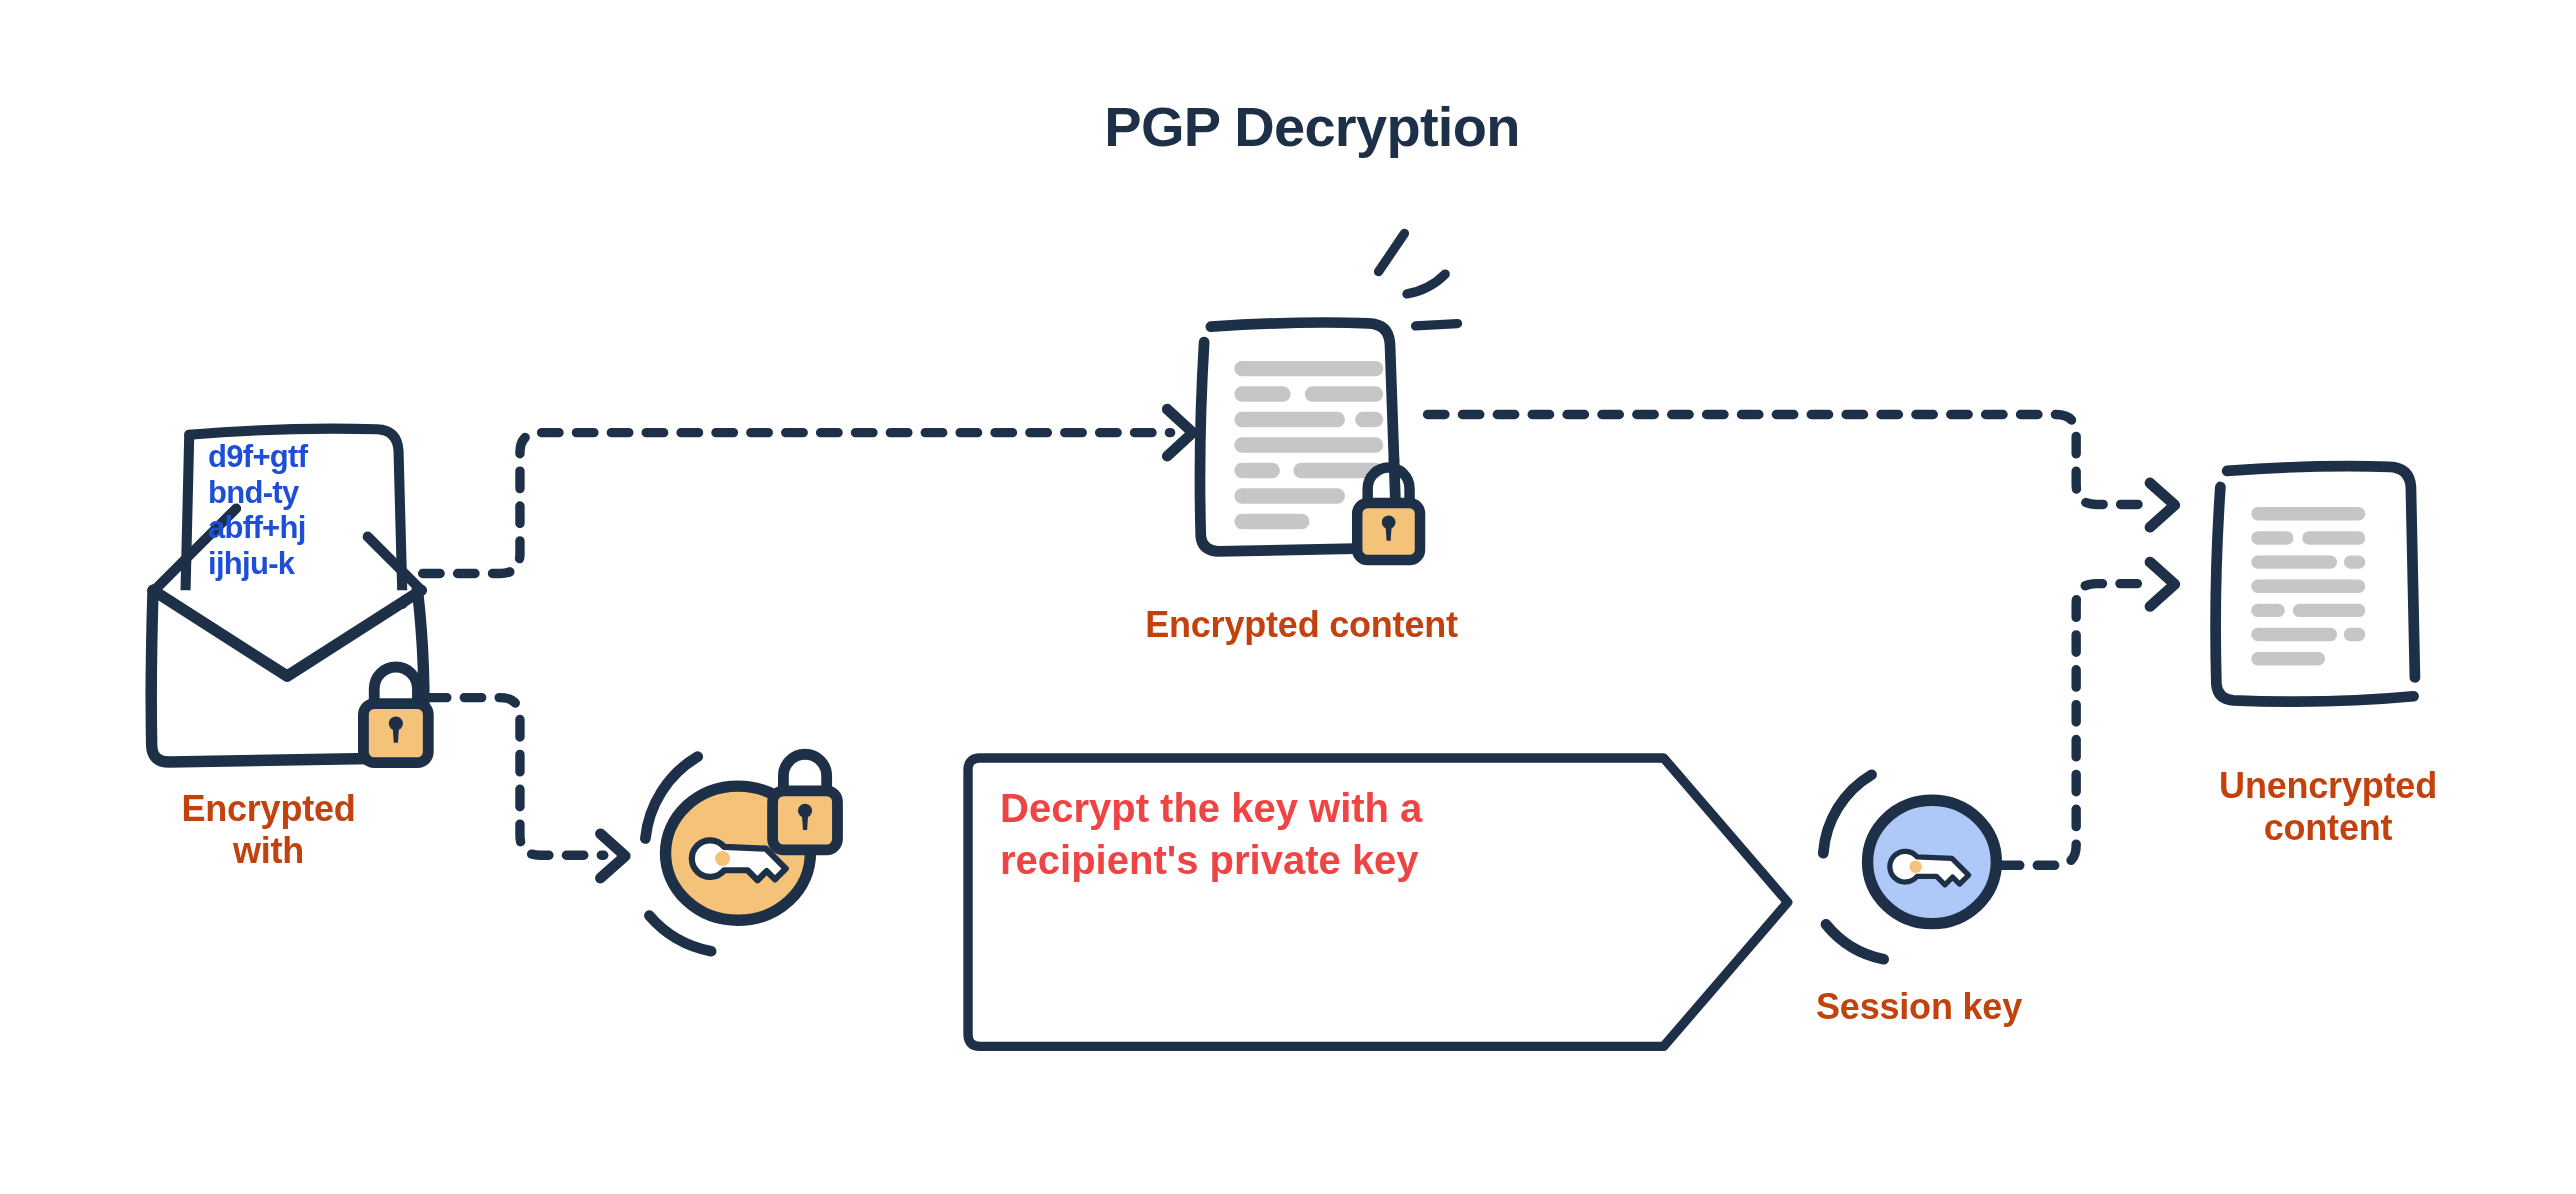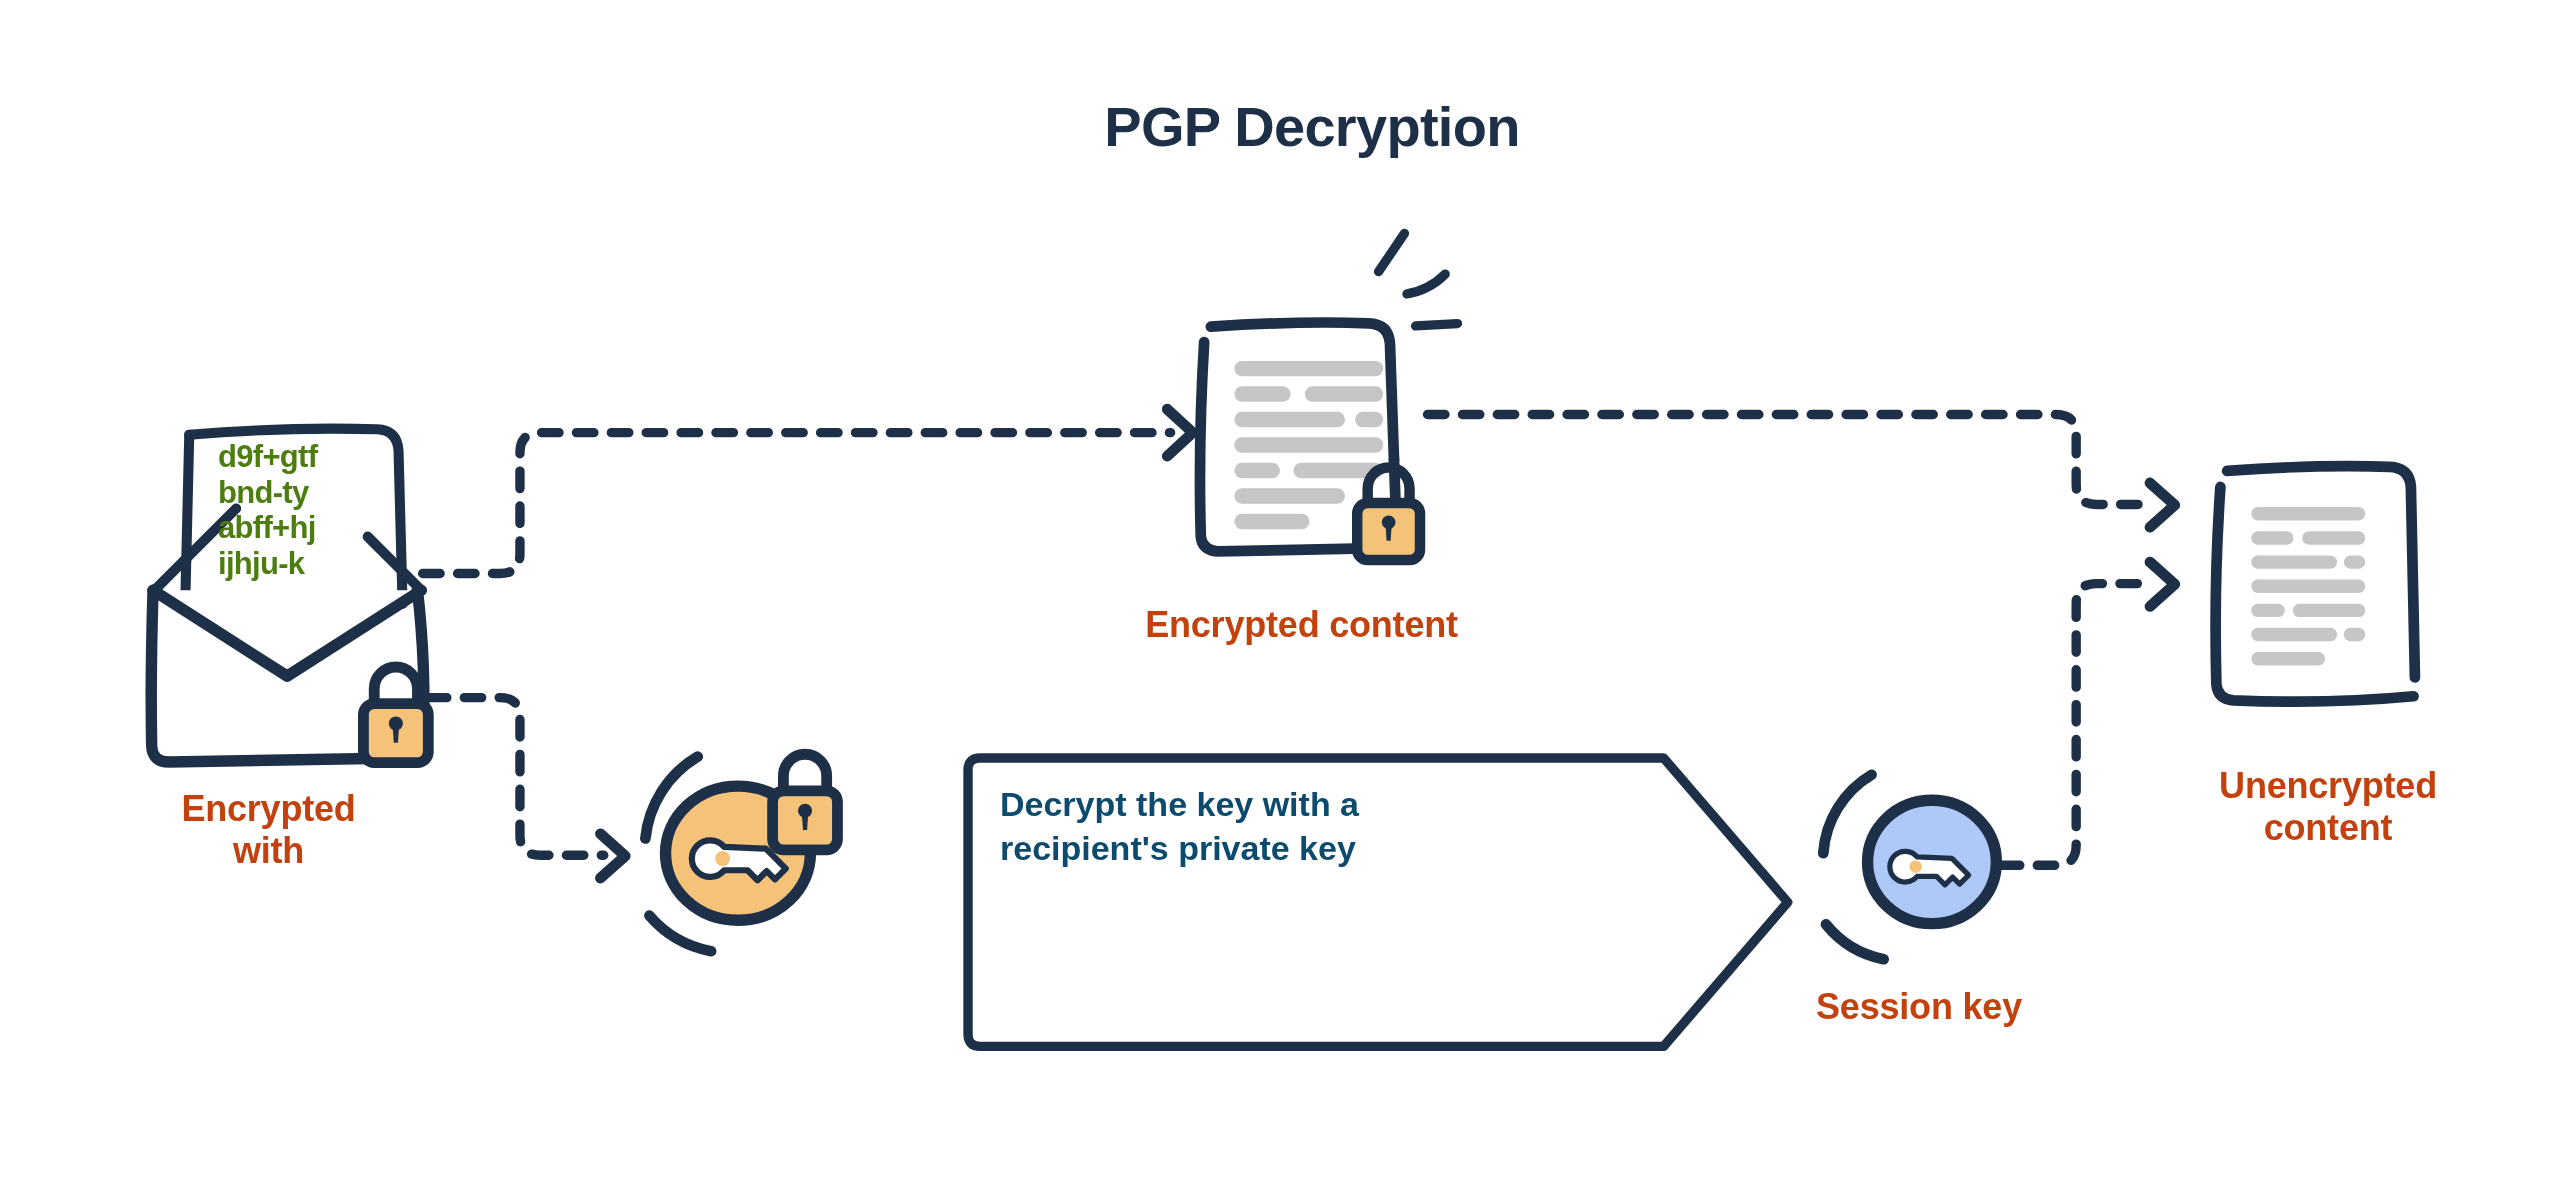--- a/index.html
+++ b/index.html
@@ -32,28 +32,28 @@
   }
   .lbl-encrypted-email{left:94px;top:788px;width:349px;font-size:36px;}
   .lbl-encrypted-content{left:966px;top:1268px;width:671px;font-size:36px;}
   .lbl-encrypted-content{left:966px;top:604px;width:671px;font-size:36px;}
   .lbl-encrypted-key{left:402px;top:986px;width:698px;font-size:36px;}
   .lbl-session-key{left:1664px;top:986px;width:510px;font-size:36px;}
   .lbl-unencrypted-content{left:2026px;top:765px;width:604px;font-size:36px;}
   .banner-text{
     position:absolute;
     left:1000px;top:782px;width:751px;
-    font-size:34px;font-weight:bold;color:#0c4a6e;
+    font-size:40px;font-weight:bold;color:#ef4444;
     line-height:1.30;white-space:pre-line;
   }
   .cipher{
     position:absolute;
     left:208px;top:439px;width:201px;
-    font-size:31px;font-weight:bold;color:#4d7c0f;
-    line-height:1.15;white-space:pre-line;letter-spacing:-0.7px;margin-left:10px;
+    font-size:31px;font-weight:bold;color:#1d4ed8;
+    line-height:1.15;white-space:pre-line;letter-spacing:-0.7px;
   }
 </style>
 </head>
 <body>
 
 <div id="stage">
 
   <div id="title">PGP Decryption</div>
 
   <svg class="layer" viewBox="0 0 3840 1780">

